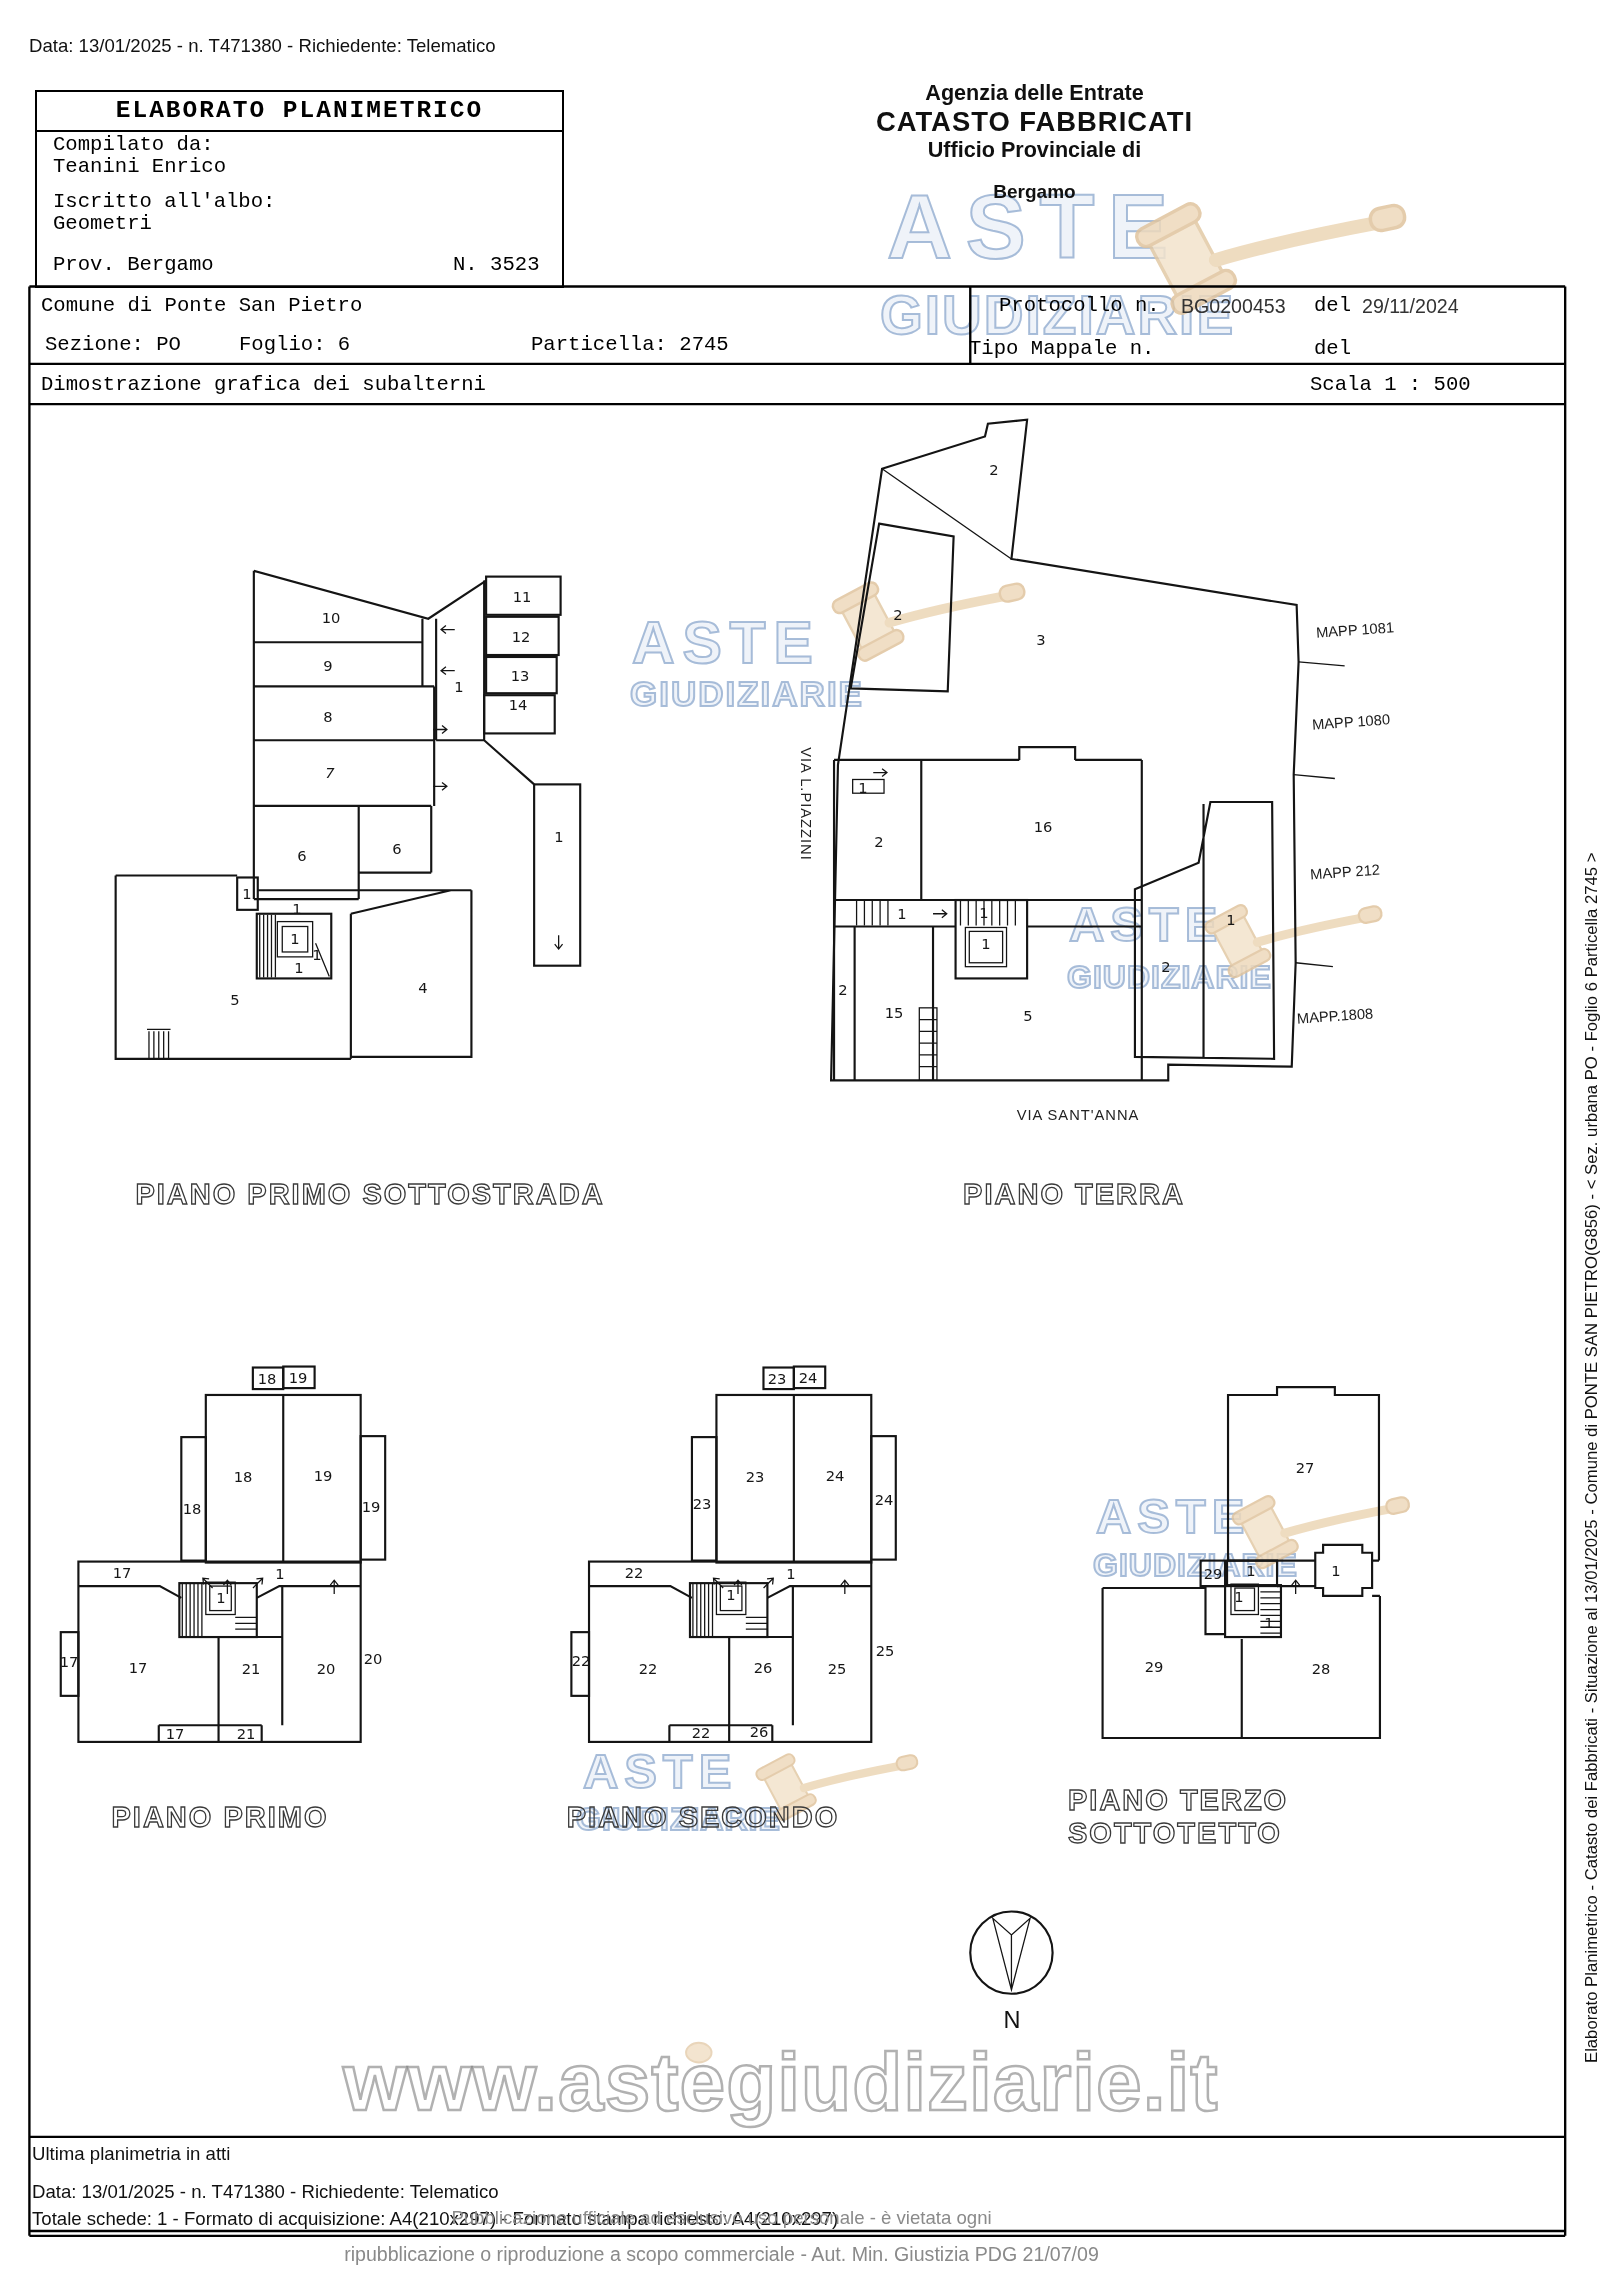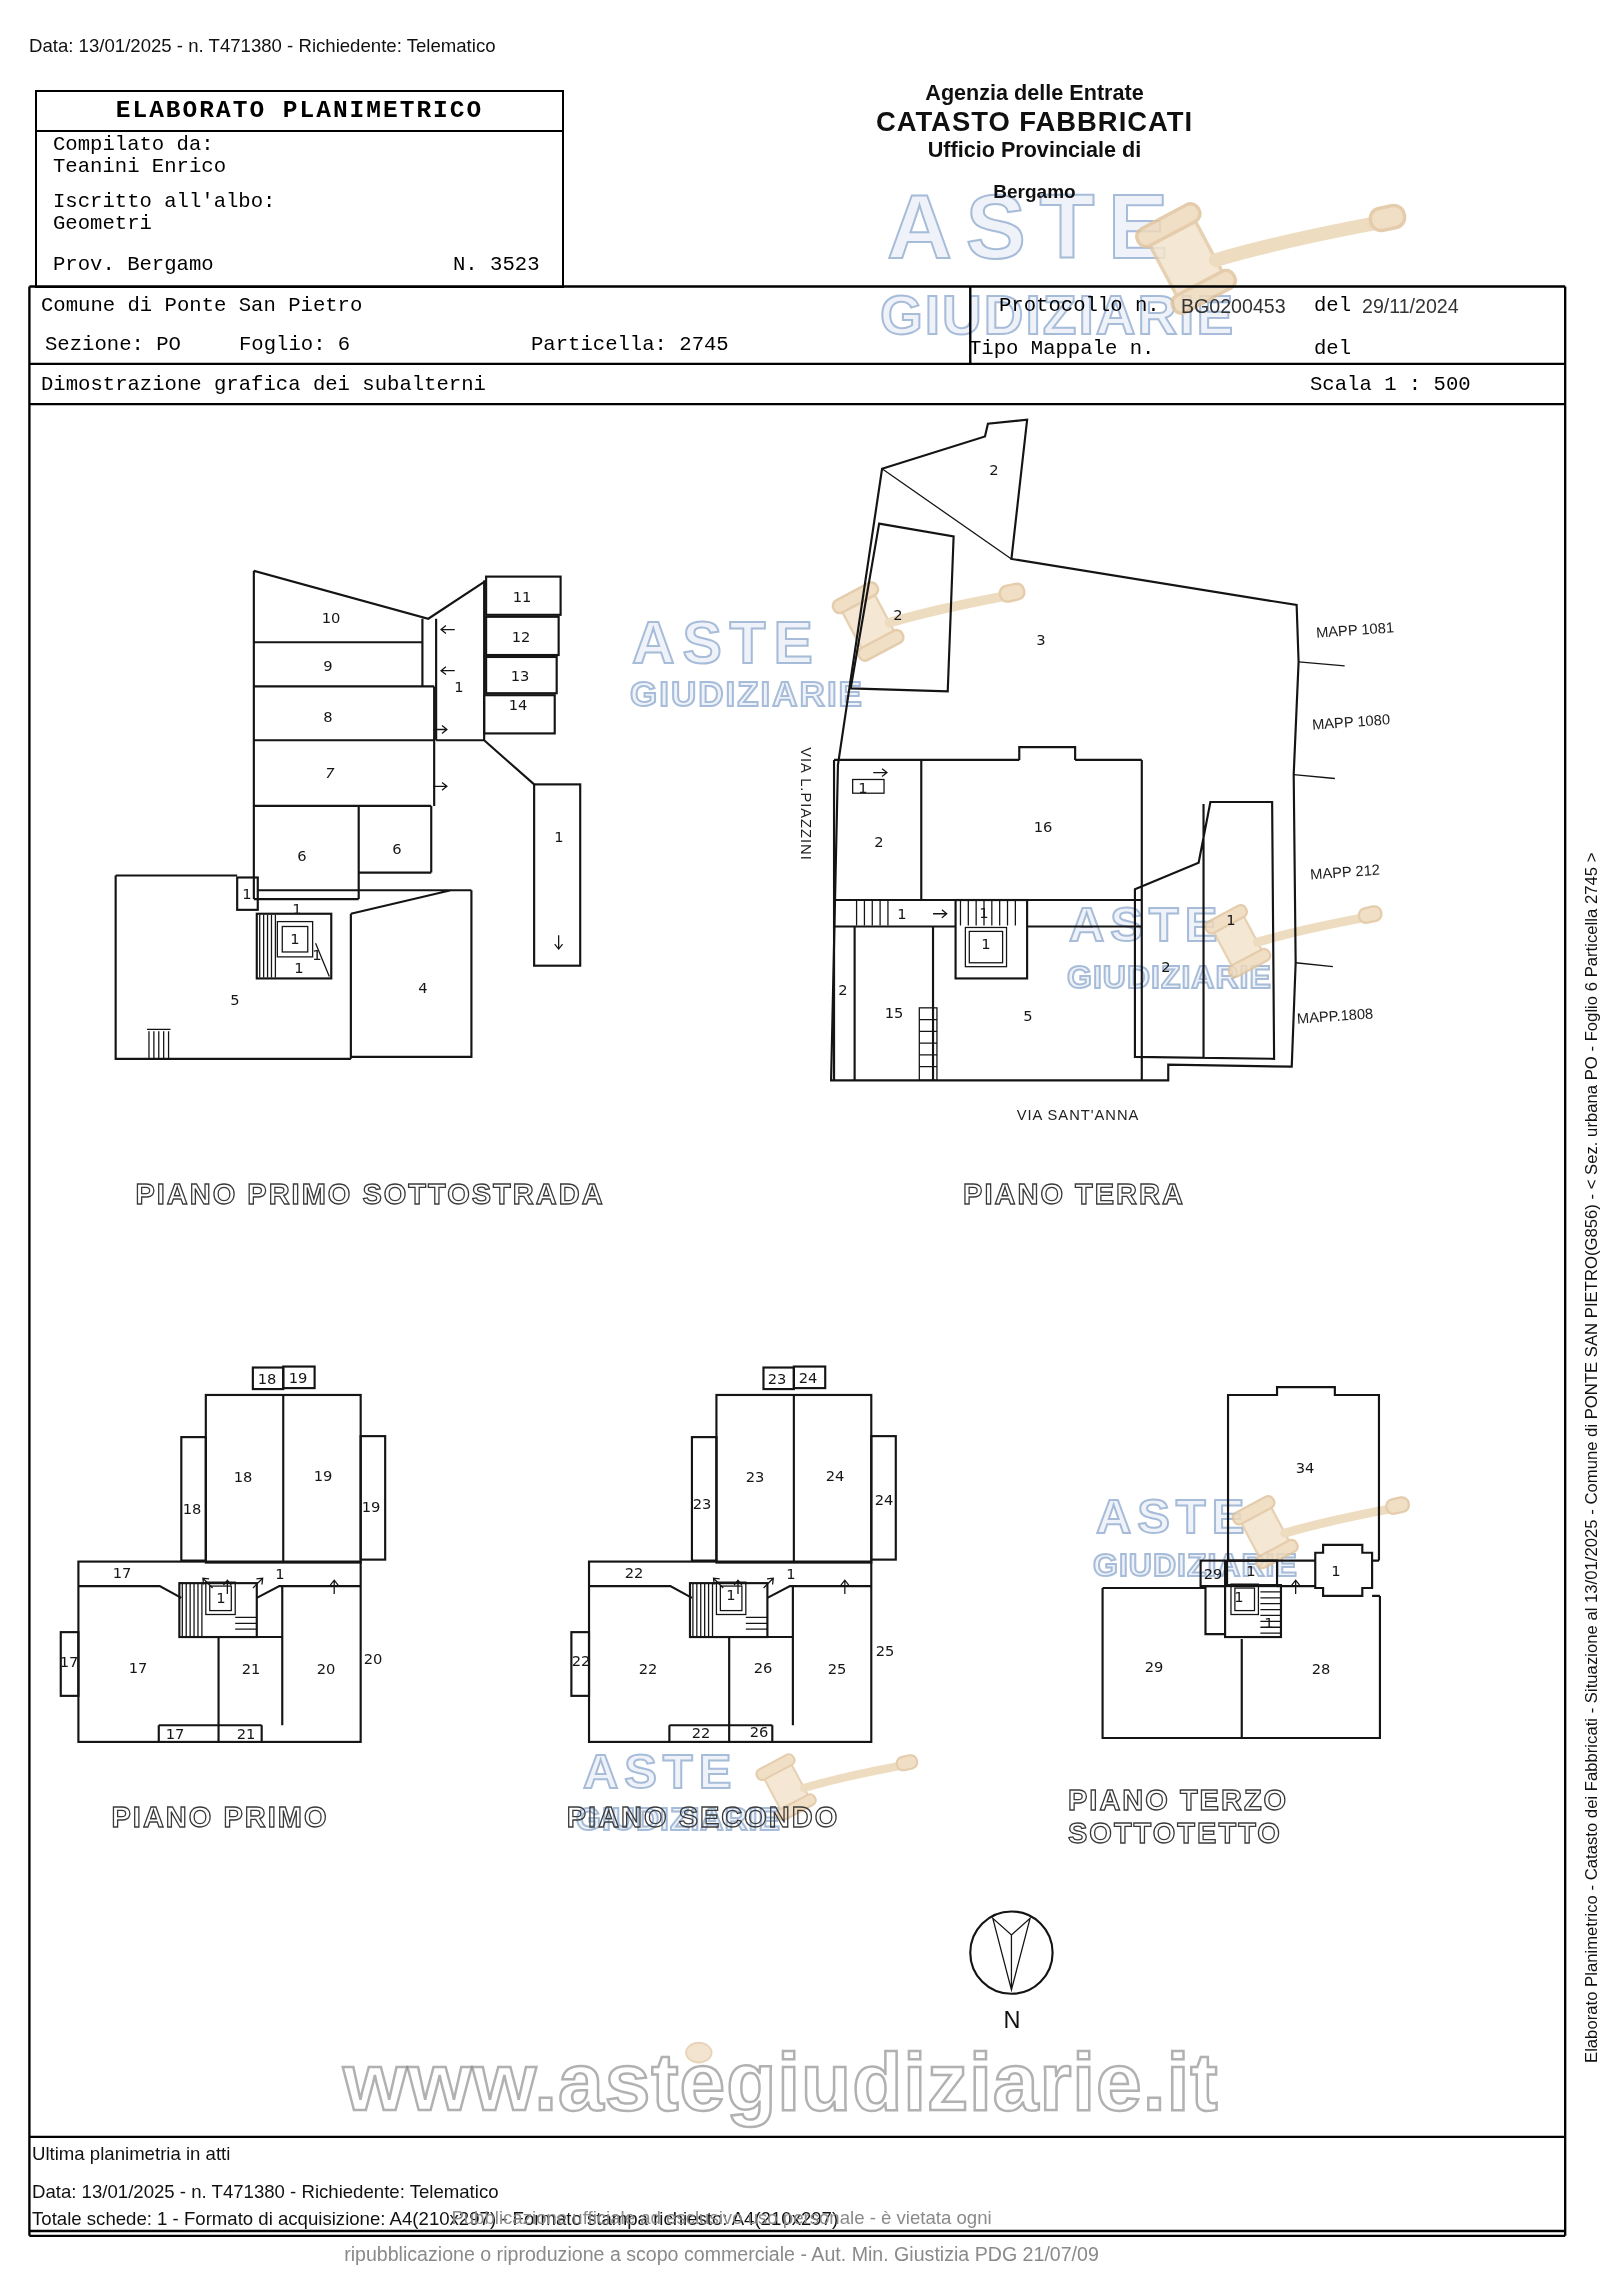--- a/index.html
+++ b/index.html
@@ -235,21 +235,21 @@
       <span class="room-label" style="left: 791px; top: 1573px;">1</span>
       <span class="room-label" style="left: 731px; top: 1594px;">1</span>
       <span class="room-label" style="left: 648px; top: 1668px;">22</span>
       <span class="room-label" style="left: 581px; top: 1660px;">22</span>
       <span class="room-label" style="left: 763px; top: 1667px;">26</span>
       <span class="room-label" style="left: 837px; top: 1668px;">25</span>
       <span class="room-label" style="left: 885px; top: 1650px;">25</span>
       <span class="room-label" style="left: 701px; top: 1732px;">22</span>
       <span class="room-label" style="left: 759px; top: 1731px;">26</span>
       <span class="plan-name" style="left: 1253px; top: 1817px;">PIANO TERZO SOTTOTETTO</span>
-      <span class="room-label" style="left: 1305px; top: 1467px;">34</span>
+      <span class="room-label" style="left: 1305px; top: 1467px;">27</span>
       <span class="room-label" style="left: 1213px; top: 1573px;">29</span>
       <span class="room-label" style="left: 1251px; top: 1570px;">1</span>
       <span class="room-label" style="left: 1336px; top: 1570px;">1</span>
       <span class="room-label" style="left: 1239px; top: 1596px;">1</span>
       <span class="room-label" style="left: 1269px; top: 1622px;">1</span>
       <span class="room-label" style="left: 1154px; top: 1666px;">29</span>
       <span class="room-label" style="left: 1321px; top: 1668px;">28</span>
       <span class="map-label" style="left: 1355px; top: 630px;">MAPP 1081</span>
       <span class="map-label" style="left: 1351px; top: 722px;">MAPP 1080</span>
       <span class="map-label" style="left: 1345px; top: 872px;">MAPP 212</span>

